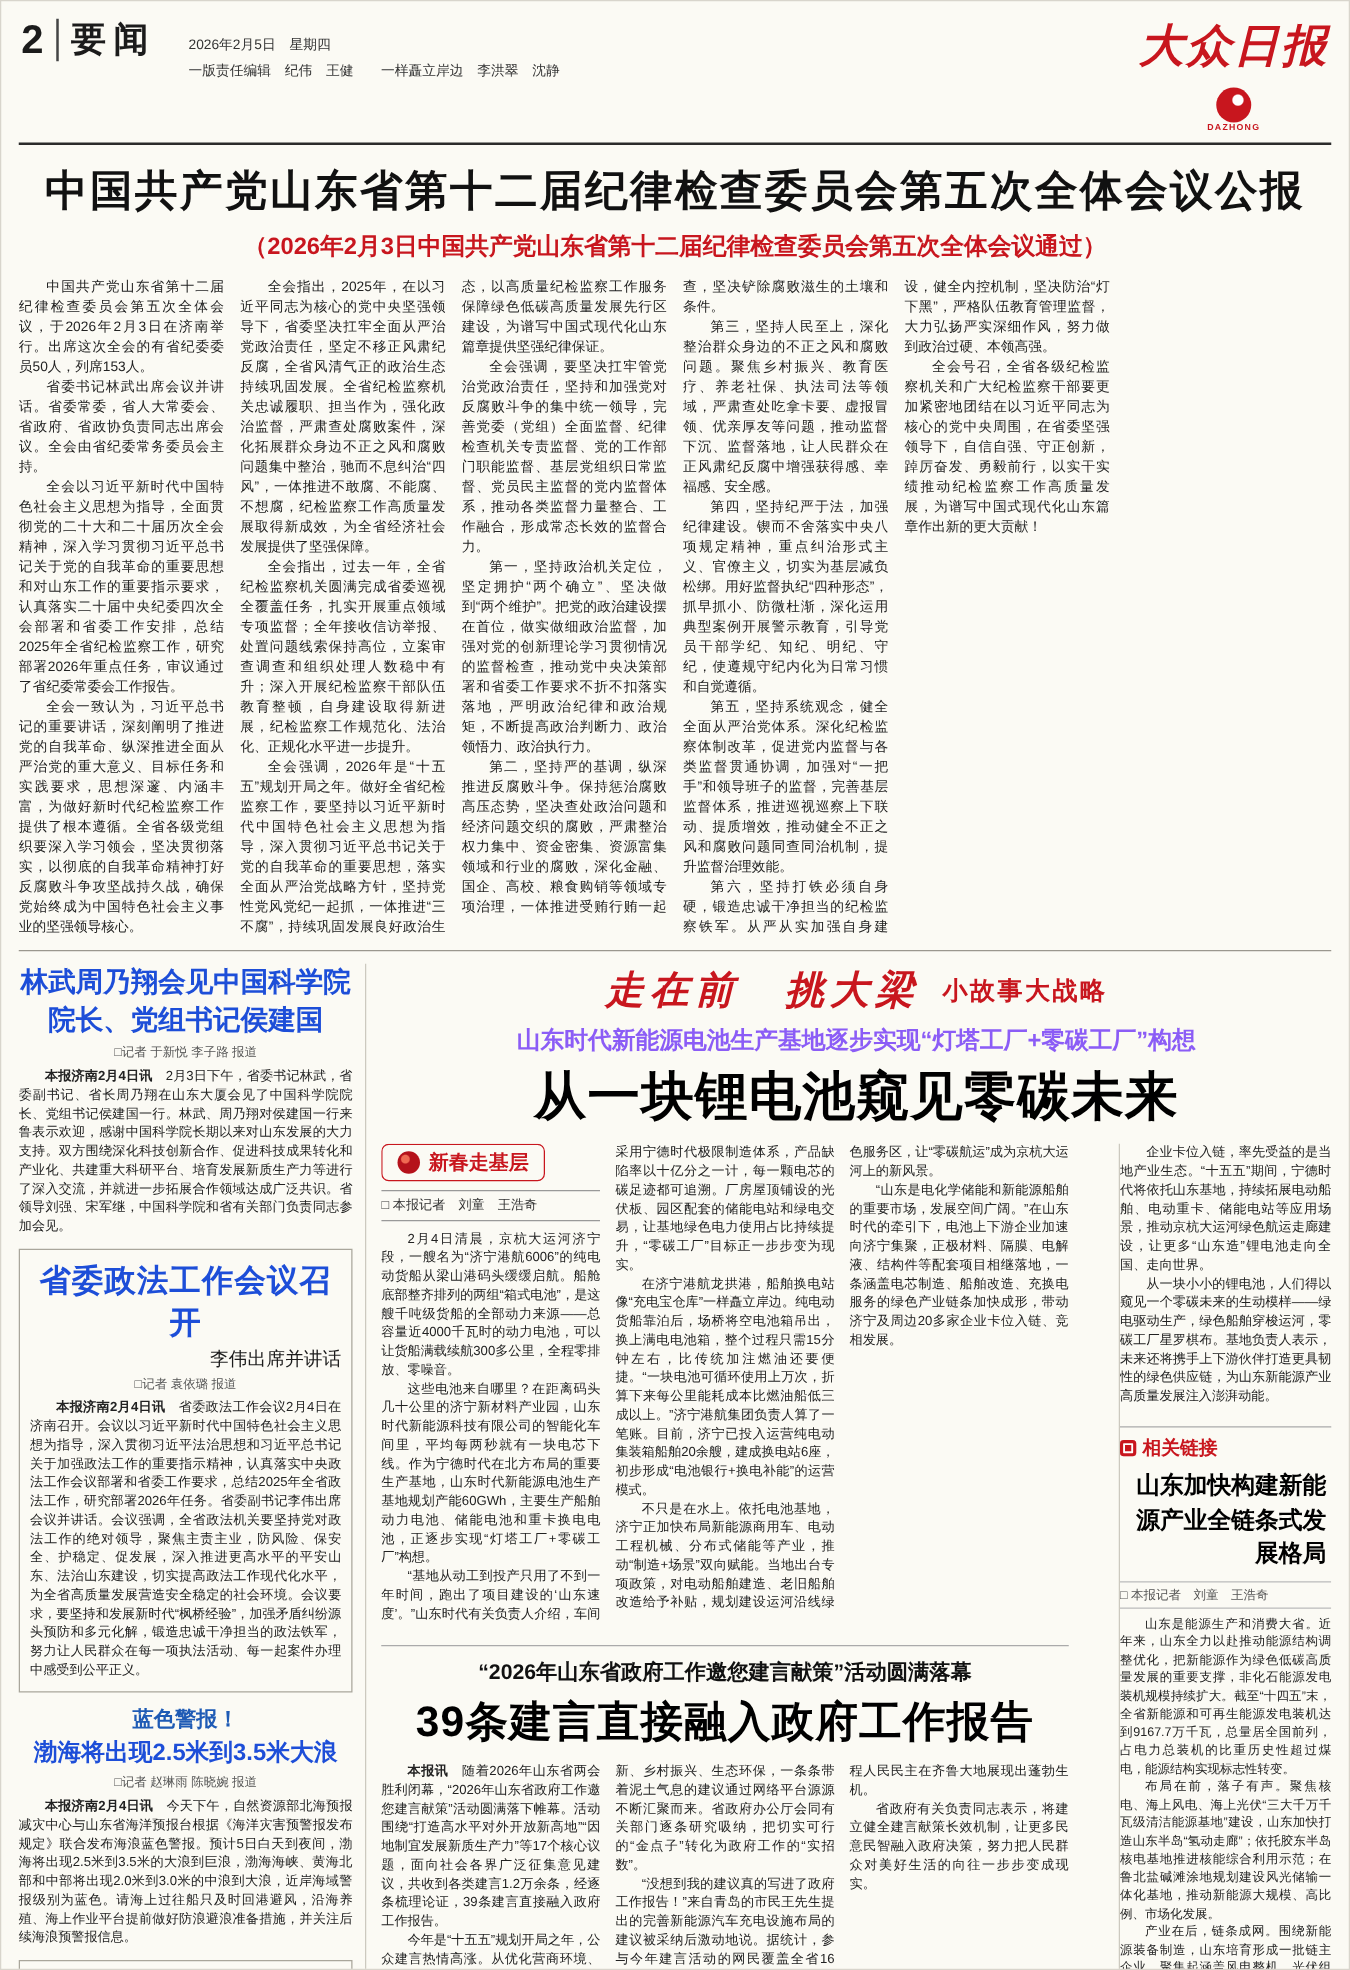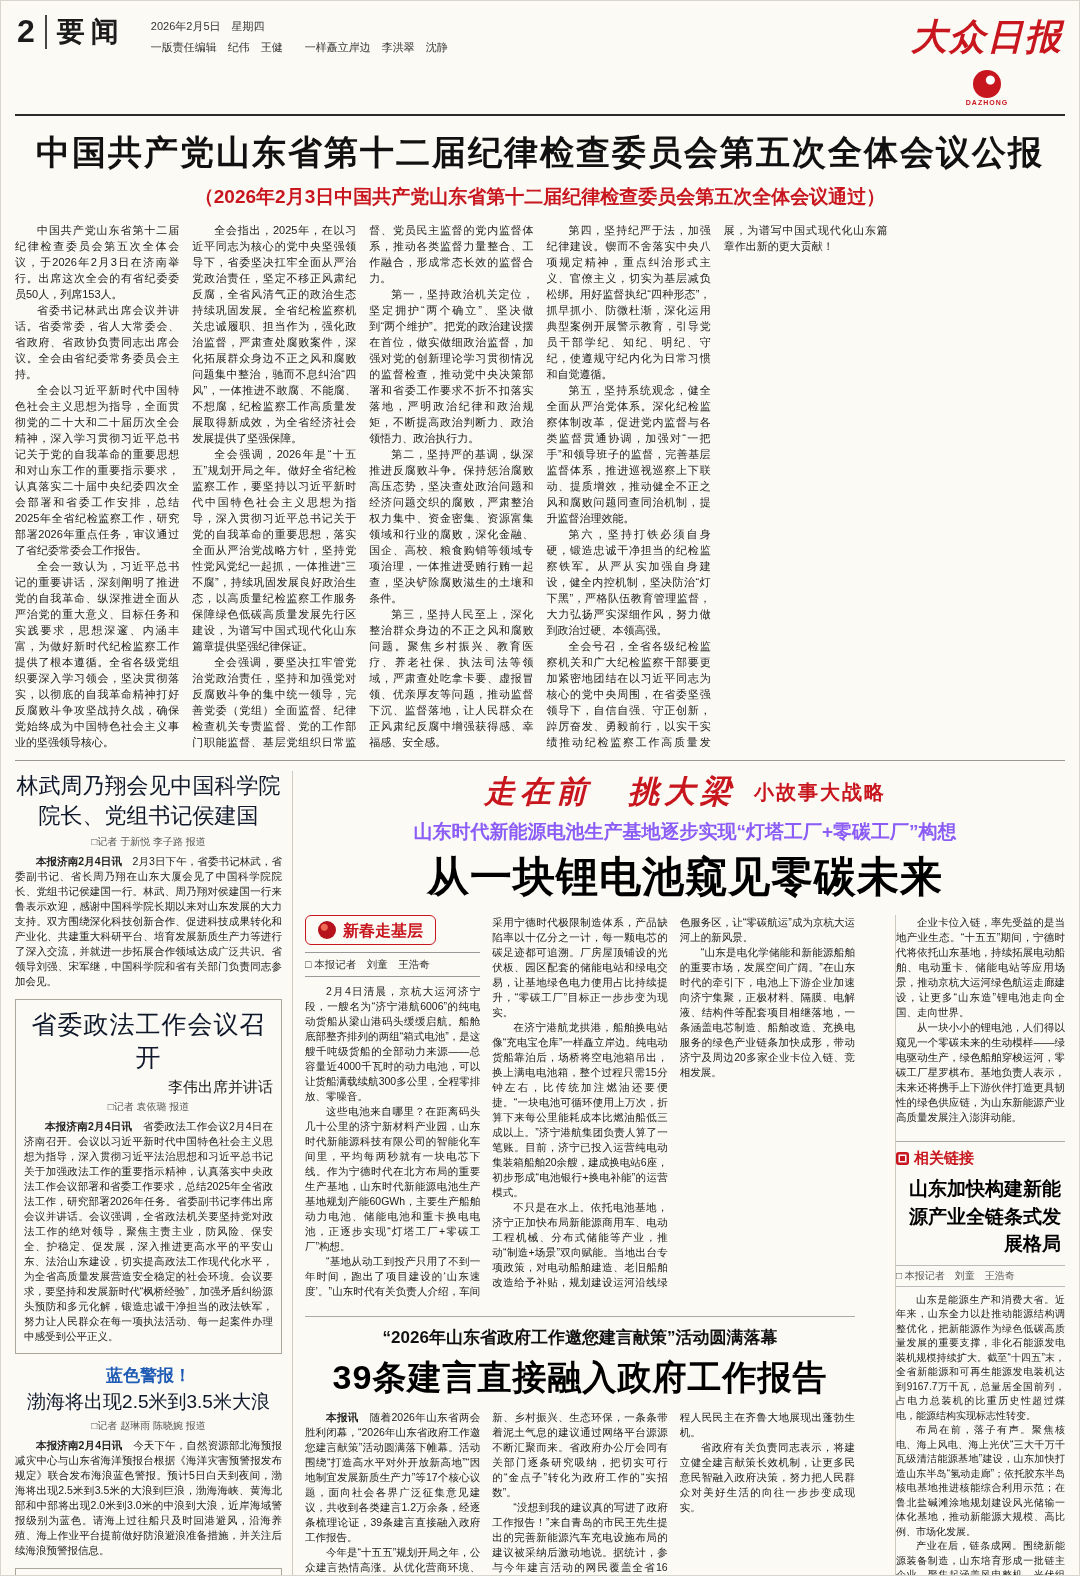--- a/index.html
+++ b/index.html
@@ -6,21 +6,21 @@
   html,body { width:1080px; height:1576px; overflow:hidden; background:#e9e7e0;
     font-family:"Liberation Sans","DejaVu Sans",sans-serif; color:#1b1b1b; }
   .page { width:1080px; height:1576px; background:#fbfaf4; border:1px solid #d8d5cc;
     padding:10px 14px 12px; position:relative; overflow:hidden; }
 
   
   .masthead { display:flex; align-items:flex-start; border-bottom:2px solid #2b2b2b; padding:2px 2px 8px; }
   .page-num { font-size:32px; font-weight:900; line-height:1; margin-top:2px; }
   .mast-bar { width:2px; height:34px; background:#444; margin:2px 10px 0; display:inline-block; }
   .section-name { font-size:28px; font-weight:900; letter-spacing:6px; line-height:1; margin-top:5px; }
-  .mast-meta { margin-left:26px; font-size:11px; color:#333; line-height:1.9; margin-top:3px; }
+  .mast-meta { margin-left:26px; font-size:11px; color:#333; line-height:1.9; margin-top:13px; }
   .brand { margin-left:auto; display:flex; align-items:center; gap:8px;flex-direction:column; }
   .brand-name { color:#c8161e; font-size:36px; font-weight:900; font-style:italic;
     font-family:"Liberation Serif","DejaVu Serif",serif; letter-spacing:2px; }
   .brand-mark { display:flex; flex-direction:column; align-items:center; gap:1px; }
   .brand-circle { width:28px; height:28px; border-radius:50%;
     background:radial-gradient(circle at 62% 36%, #ffffff 0 4px, #c8161e 5px 100%); }
   .brand-sub { font-size:7px; color:#c8161e; font-weight:bold; letter-spacing:1px; }
 
   
   .comm-headline { font-size:34px; font-weight:900; text-align:center; letter-spacing:2px;
@@ -28,21 +28,21 @@
   .comm-sub { color:#c8161e; font-size:19px; font-weight:bold; text-align:center; margin-bottom:12px; }
   .comm-body { height:528px; columns:6; column-gap:13px; column-fill:auto;
     font-size:11px; line-height:16px; text-align:justify; overflow:hidden; color:#222; }
   .comm-body p { text-indent:2em; }
 
   
   .bottom { display:flex; gap:12px; border-top:1px solid #9a978e; margin-top:10px; padding-top:10px; height:846px; }
   .left-col { width:278px; flex:none; border-right:1px solid #ccc9bf; padding-right:10px; }
 
   .art { margin-bottom:10px; }
-  .art h2 { font-weight:400; color:#0f172a; }
+  .art h2 { font-weight:700; color:#1d4ed8; }
   .h-meeting { font-size:22px; line-height:1.35; text-align:center; margin-bottom:5px; }
   .h-politics { font-size:25px; text-align:center; letter-spacing:1px; }
   .h-waves { font-size:19px; text-align:center; margin:2px 0 4px; }
   .h-announce { font-size:21px; line-height:1.4; text-align:center; }
   .subhead-politics { text-align:right; font-size:15px; margin:4px 0 2px; }
   .kicker-blue { color:#1f5bb5; font-weight:900; font-size:17px; text-align:center; margin-bottom:2px; }
   .byline { font-size:10px; color:#555; text-align:center; margin:3px 0 5px; }
   .body-txt { font-size:10.5px; line-height:15px; text-align:justify; color:#222; }
   .body-txt b { font-weight:bold; }
   .lead { text-indent:2em; }
@@ -114,20 +114,21 @@
 
   <section>
     <h1 class="comm-headline">中国共产党山东省第十二届纪律检查委员会第五次全体会议公报</h1>
     <div class="comm-sub">（2026年2月3日中国共产党山东省第十二届纪律检查委员会第五次全体会议通过）</div>
     <div class="comm-body">
       <p>中国共产党山东省第十二届纪律检查委员会第五次全体会议，于2026年2月3日在济南举行。出席这次全会的有省纪委委员50人，列席153人。</p>
       <p>省委书记林武出席会议并讲话。省委常委，省人大常委会、省政府、省政协负责同志出席会议。全会由省纪委常务委员会主持。</p>
       <p>全会以习近平新时代中国特色社会主义思想为指导，全面贯彻党的二十大和二十届历次全会精神，深入学习贯彻习近平总书记关于党的自我革命的重要思想和对山东工作的重要指示要求，认真落实二十届中央纪委四次全会部署和省委工作安排，总结2025年全省纪检监察工作，研究部署2026年重点任务，审议通过了省纪委常委会工作报告。</p>
       <p>全会一致认为，习近平总书记的重要讲话，深刻阐明了推进党的自我革命、纵深推进全面从严治党的重大意义、目标任务和实践要求，思想深邃、内涵丰富，为做好新时代纪检监察工作提供了根本遵循。全省各级党组织要深入学习领会，坚决贯彻落实，以彻底的自我革命精神打好反腐败斗争攻坚战持久战，确保党始终成为中国特色社会主义事业的坚强领导核心。</p>
       <p>全会指出，2025年，在以习近平同志为核心的党中央坚强领导下，省委坚决扛牢全面从严治党政治责任，坚定不移正风肃纪反腐，全省风清气正的政治生态持续巩固发展。全省纪检监察机关忠诚履职、担当作为，强化政治监督，严肃查处腐败案件，深化拓展群众身边不正之风和腐败问题集中整治，驰而不息纠治“四风”，一体推进不敢腐、不能腐、不想腐，纪检监察工作高质量发展取得新成效，为全省经济社会发展提供了坚强保障。</p>
+      <p>全会指出，过去一年，全省纪检监察机关圆满完成省委巡视全覆盖任务，扎实开展重点领域专项监督；全年接收信访举报、处置问题线索保持高位，立案审查调查和组织处理人数稳中有升；深入开展纪检监察干部队伍教育整顿，自身建设取得新进展，纪检监察工作规范化、法治化、正规化水平进一步提升。</p>
       <p>全会强调，2026年是“十五五”规划开局之年。做好全省纪检监察工作，要坚持以习近平新时代中国特色社会主义思想为指导，深入贯彻习近平总书记关于党的自我革命的重要思想，落实全面从严治党战略方针，坚持党性党风党纪一起抓，一体推进“三不腐”，持续巩固发展良好政治生态，以高质量纪检监察工作服务保障绿色低碳高质量发展先行区建设，为谱写中国式现代化山东篇章提供坚强纪律保证。</p>
       <p>全会强调，要坚决扛牢管党治党政治责任，坚持和加强党对反腐败斗争的集中统一领导，完善党委（党组）全面监督、纪律检查机关专责监督、党的工作部门职能监督、基层党组织日常监督、党员民主监督的党内监督体系，推动各类监督力量整合、工作融合，形成常态长效的监督合力。</p>
       <p>第一，坚持政治机关定位，坚定拥护“两个确立”、坚决做到“两个维护”。把党的政治建设摆在首位，做实做细政治监督，加强对党的创新理论学习贯彻情况的监督检查，推动党中央决策部署和省委工作要求不折不扣落实落地，严明政治纪律和政治规矩，不断提高政治判断力、政治领悟力、政治执行力。</p>
       <p>第二，坚持严的基调，纵深推进反腐败斗争。保持惩治腐败高压态势，坚决查处政治问题和经济问题交织的腐败，严肃整治权力集中、资金密集、资源富集领域和行业的腐败，深化金融、国企、高校、粮食购销等领域专项治理，一体推进受贿行贿一起查，坚决铲除腐败滋生的土壤和条件。</p>
       <p>第三，坚持人民至上，深化整治群众身边的不正之风和腐败问题。聚焦乡村振兴、教育医疗、养老社保、执法司法等领域，严肃查处吃拿卡要、虚报冒领、优亲厚友等问题，推动监督下沉、监督落地，让人民群众在正风肃纪反腐中增强获得感、幸福感、安全感。</p>
       <p>第四，坚持纪严于法，加强纪律建设。锲而不舍落实中央八项规定精神，重点纠治形式主义、官僚主义，切实为基层减负松绑。用好监督执纪“四种形态”，抓早抓小、防微杜渐，深化运用典型案例开展警示教育，引导党员干部学纪、知纪、明纪、守纪，使遵规守纪内化为日常习惯和自觉遵循。</p>
       <p>第五，坚持系统观念，健全全面从严治党体系。深化纪检监察体制改革，促进党内监督与各类监督贯通协调，加强对“一把手”和领导班子的监督，完善基层监督体系，推进巡视巡察上下联动、提质增效，推动健全不正之风和腐败问题同查同治机制，提升监督治理效能。</p>
       <p>第六，坚持打铁必须自身硬，锻造忠诚干净担当的纪检监察铁军。从严从实加强自身建设，健全内控机制，坚决防治“灯下黑”，严格队伍教育管理监督，大力弘扬严实深细作风，努力做到政治过硬、本领高强。</p>
       <p>全会号召，全省各级纪检监察机关和广大纪检监察干部要更加紧密地团结在以习近平同志为核心的党中央周围，在省委坚强领导下，自信自强、守正创新，踔厉奋发、勇毅前行，以实干实绩推动纪检监察工作高质量发展，为谱写中国式现代化山东篇章作出新的更大贡献！</p>
     </div>

